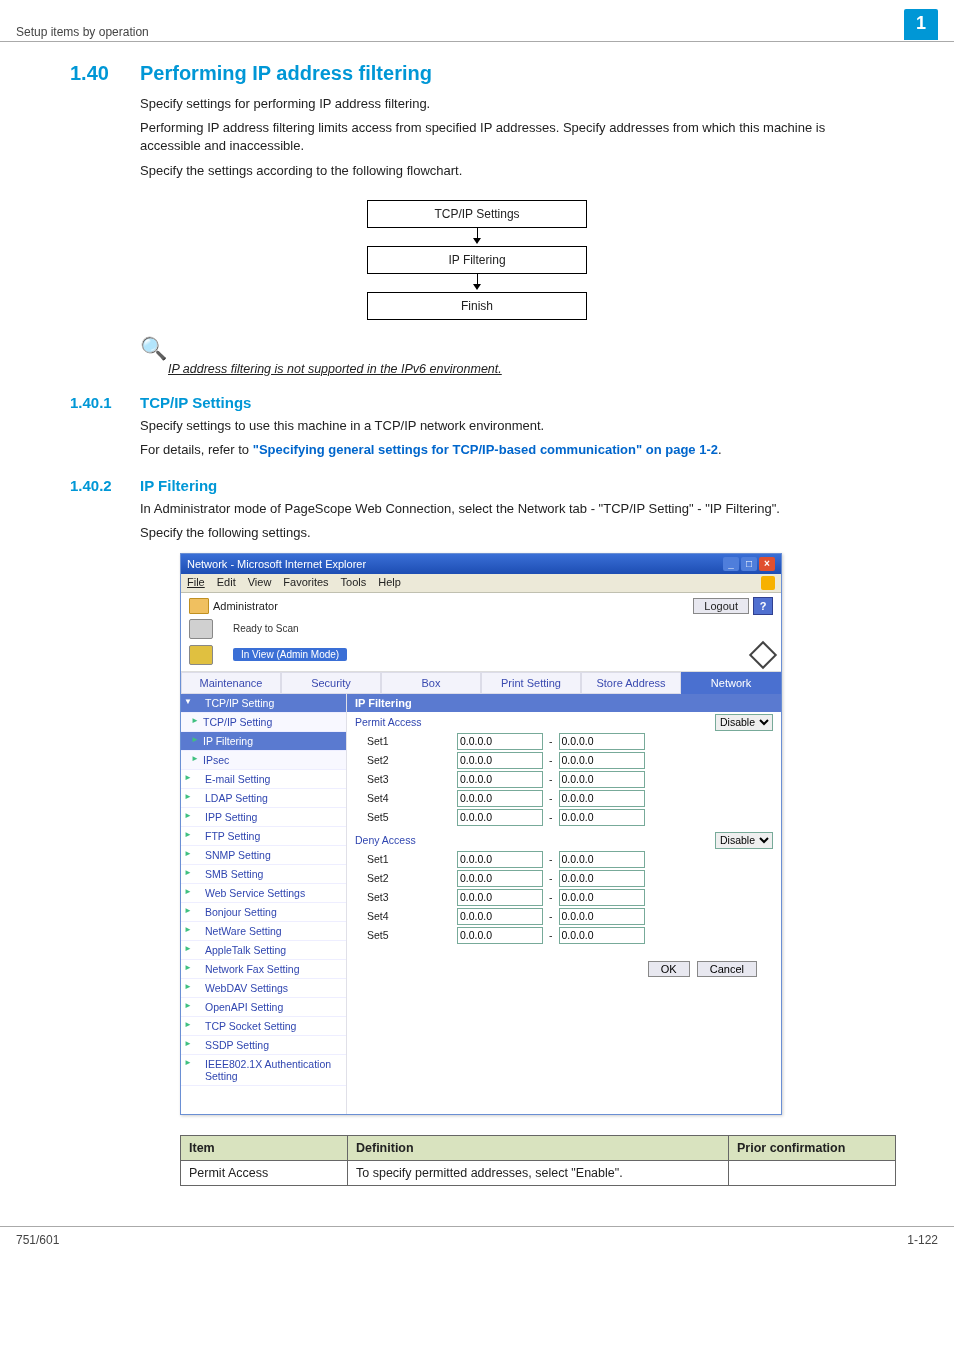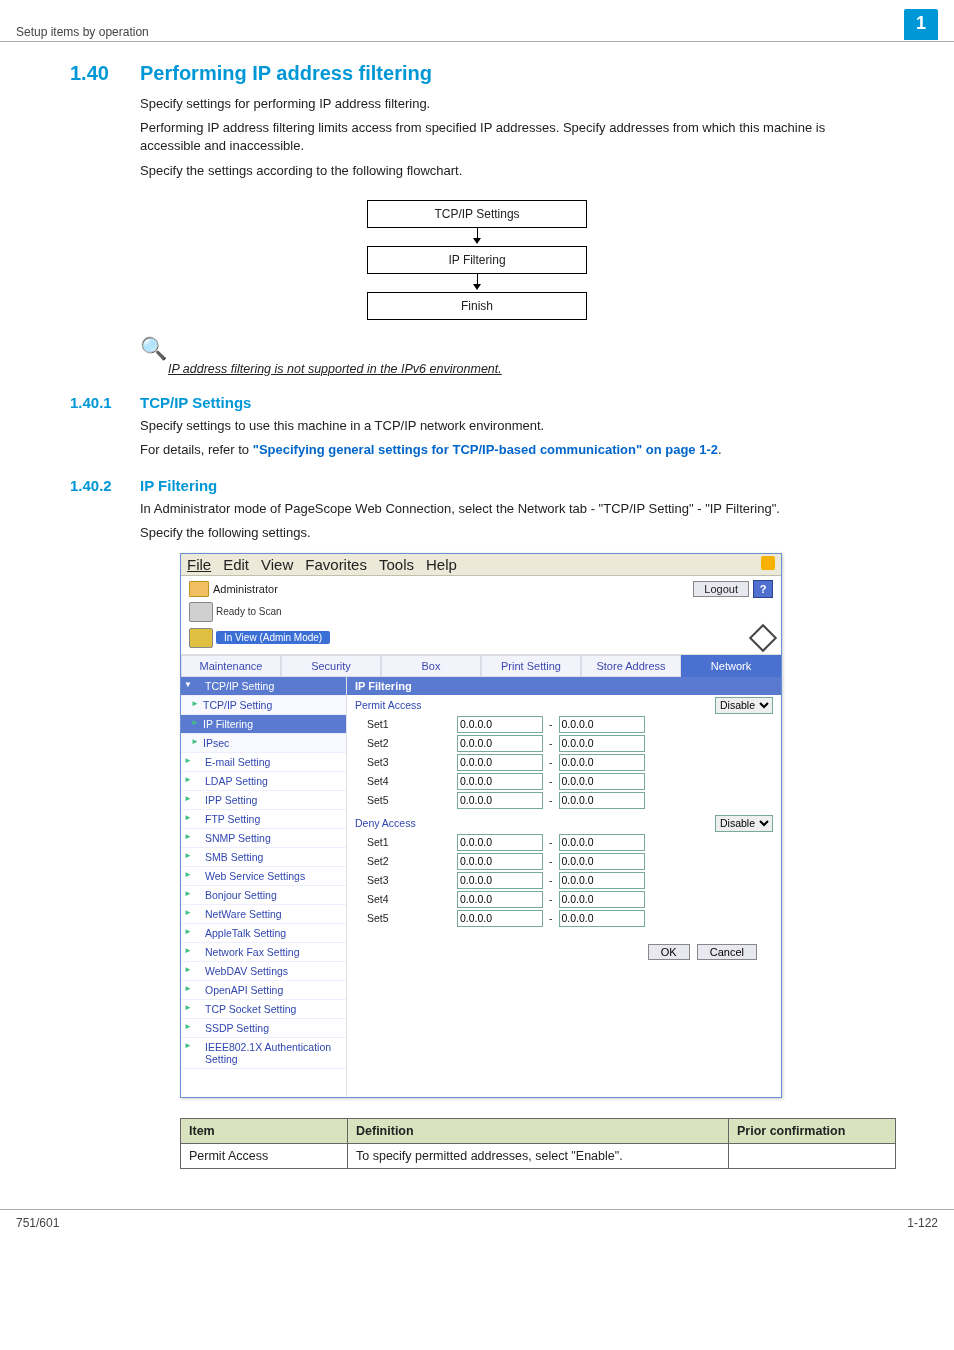--- a/index.html
+++ b/index.html
@@ -140,21 +140,21 @@
     display: inline-flex; align-items:center; justify-content:center;
     border-radius: 2px;
     font-size: 10px;
     font-weight: bold;
   }
   .winbtn.min, .winbtn.max { background: #4f7edb; color:#fff;}
   .winbtn.close { background: #e05030; color:#fff;}
   .ss-menubar {
     background: #ece9d8;
     padding: 2px 6px;
-    font-size: 15px;
+    font-size: 11px;
     display: flex;
     gap: 12px;
     border-bottom: 1px solid #c0c0b0;
   }
   .ss-menubar span:first-child { text-decoration: underline; }
   .ss-menubar .spacer { flex:1; }
   .ss-menubar .ff { width:14px; height:14px; background:#f7b100; border-radius:2px; }
   .ss-top {
     background: #fff;
     border-bottom: 1px solid #ddd;
@@ -180,21 +180,21 @@
   .ss-top-row1 .help {
     width: 18px; height:16px;
     background: #5070d0; color:#fff;
     display: inline-flex; align-items:center; justify-content:center;
     border:1px solid #304090;
     font-weight:bold;
   }
   .ss-top-row2 {
     display: flex; align-items: center;
     padding: 0 8px 6px 8px;
-    gap: 3px;
+    gap: 20px;
   }
   .ss-top-row2 .state-icon {
     width: 22px; height:18px; background:#d0d0d0; border:1px solid #888; border-radius:2px;
   }
   .ss-top-row2 .state-icon.y { background:#e0c040; }
   .ss-top-row2 .pill {
     background:#3a6fd6; color:#fff;
     padding:1px 8px; border-radius:2px; font-size:10px;
   }
   .ss-top-row2 .ready { color:#333; font-size:10px; }
@@ -366,20 +366,26 @@
     <span>For details, refer to </span><a href="#" class="link">"Specifying general settings for TCP/IP-based communication" on page 1-2</a><span>.</span>
   </p>
 
   <h3 class="subsection">
     <span class="num">1.40.2</span><span>IP Filtering</span>
   </h3>
   <p class="body-text">In Administrator mode of PageScope Web Connection, select the Network tab - "TCP/IP Setting" - "IP Filtering".</p>
   <p class="body-text">Specify the following settings.</p>
 
   <div class="screenshot-wrap">
+    <div class="ss-titlebar">
+      <span class="title">Network - Microsoft Internet Explorer</span>
+      <span class="winbtn min">_</span>
+      <span class="winbtn max">□</span>
+      <span class="winbtn close">×</span>
+    </div>
     <div class="ss-menubar">
       <span>File</span>
       <span>Edit</span>
       <span>View</span>
       <span>Favorites</span>
       <span>Tools</span>
       <span>Help</span>
       <span class="spacer"></span>
       <span class="ff"></span>
     </div>

